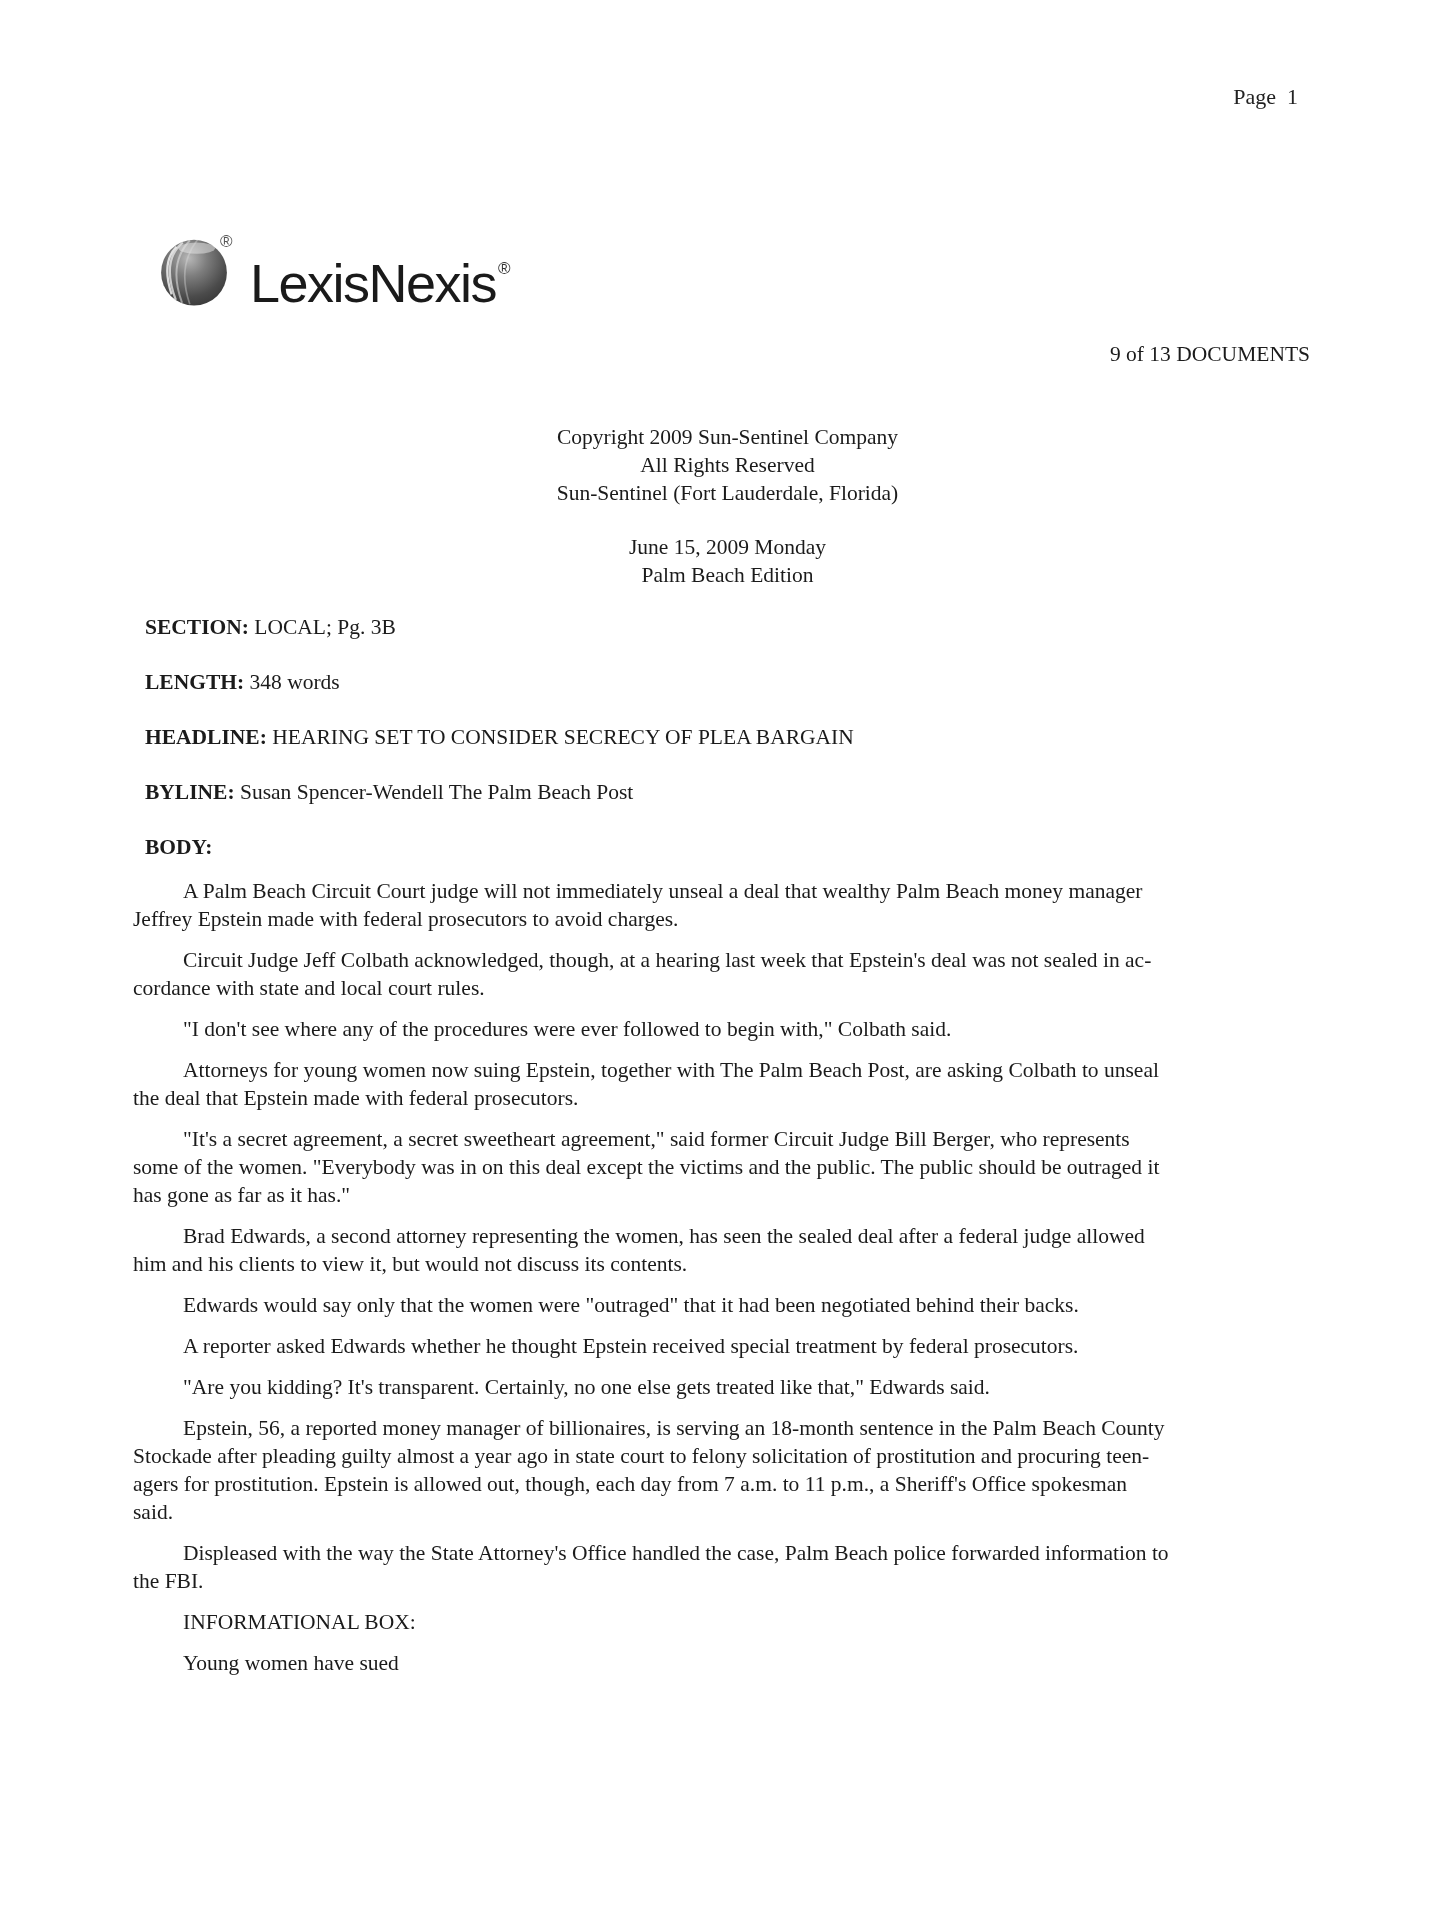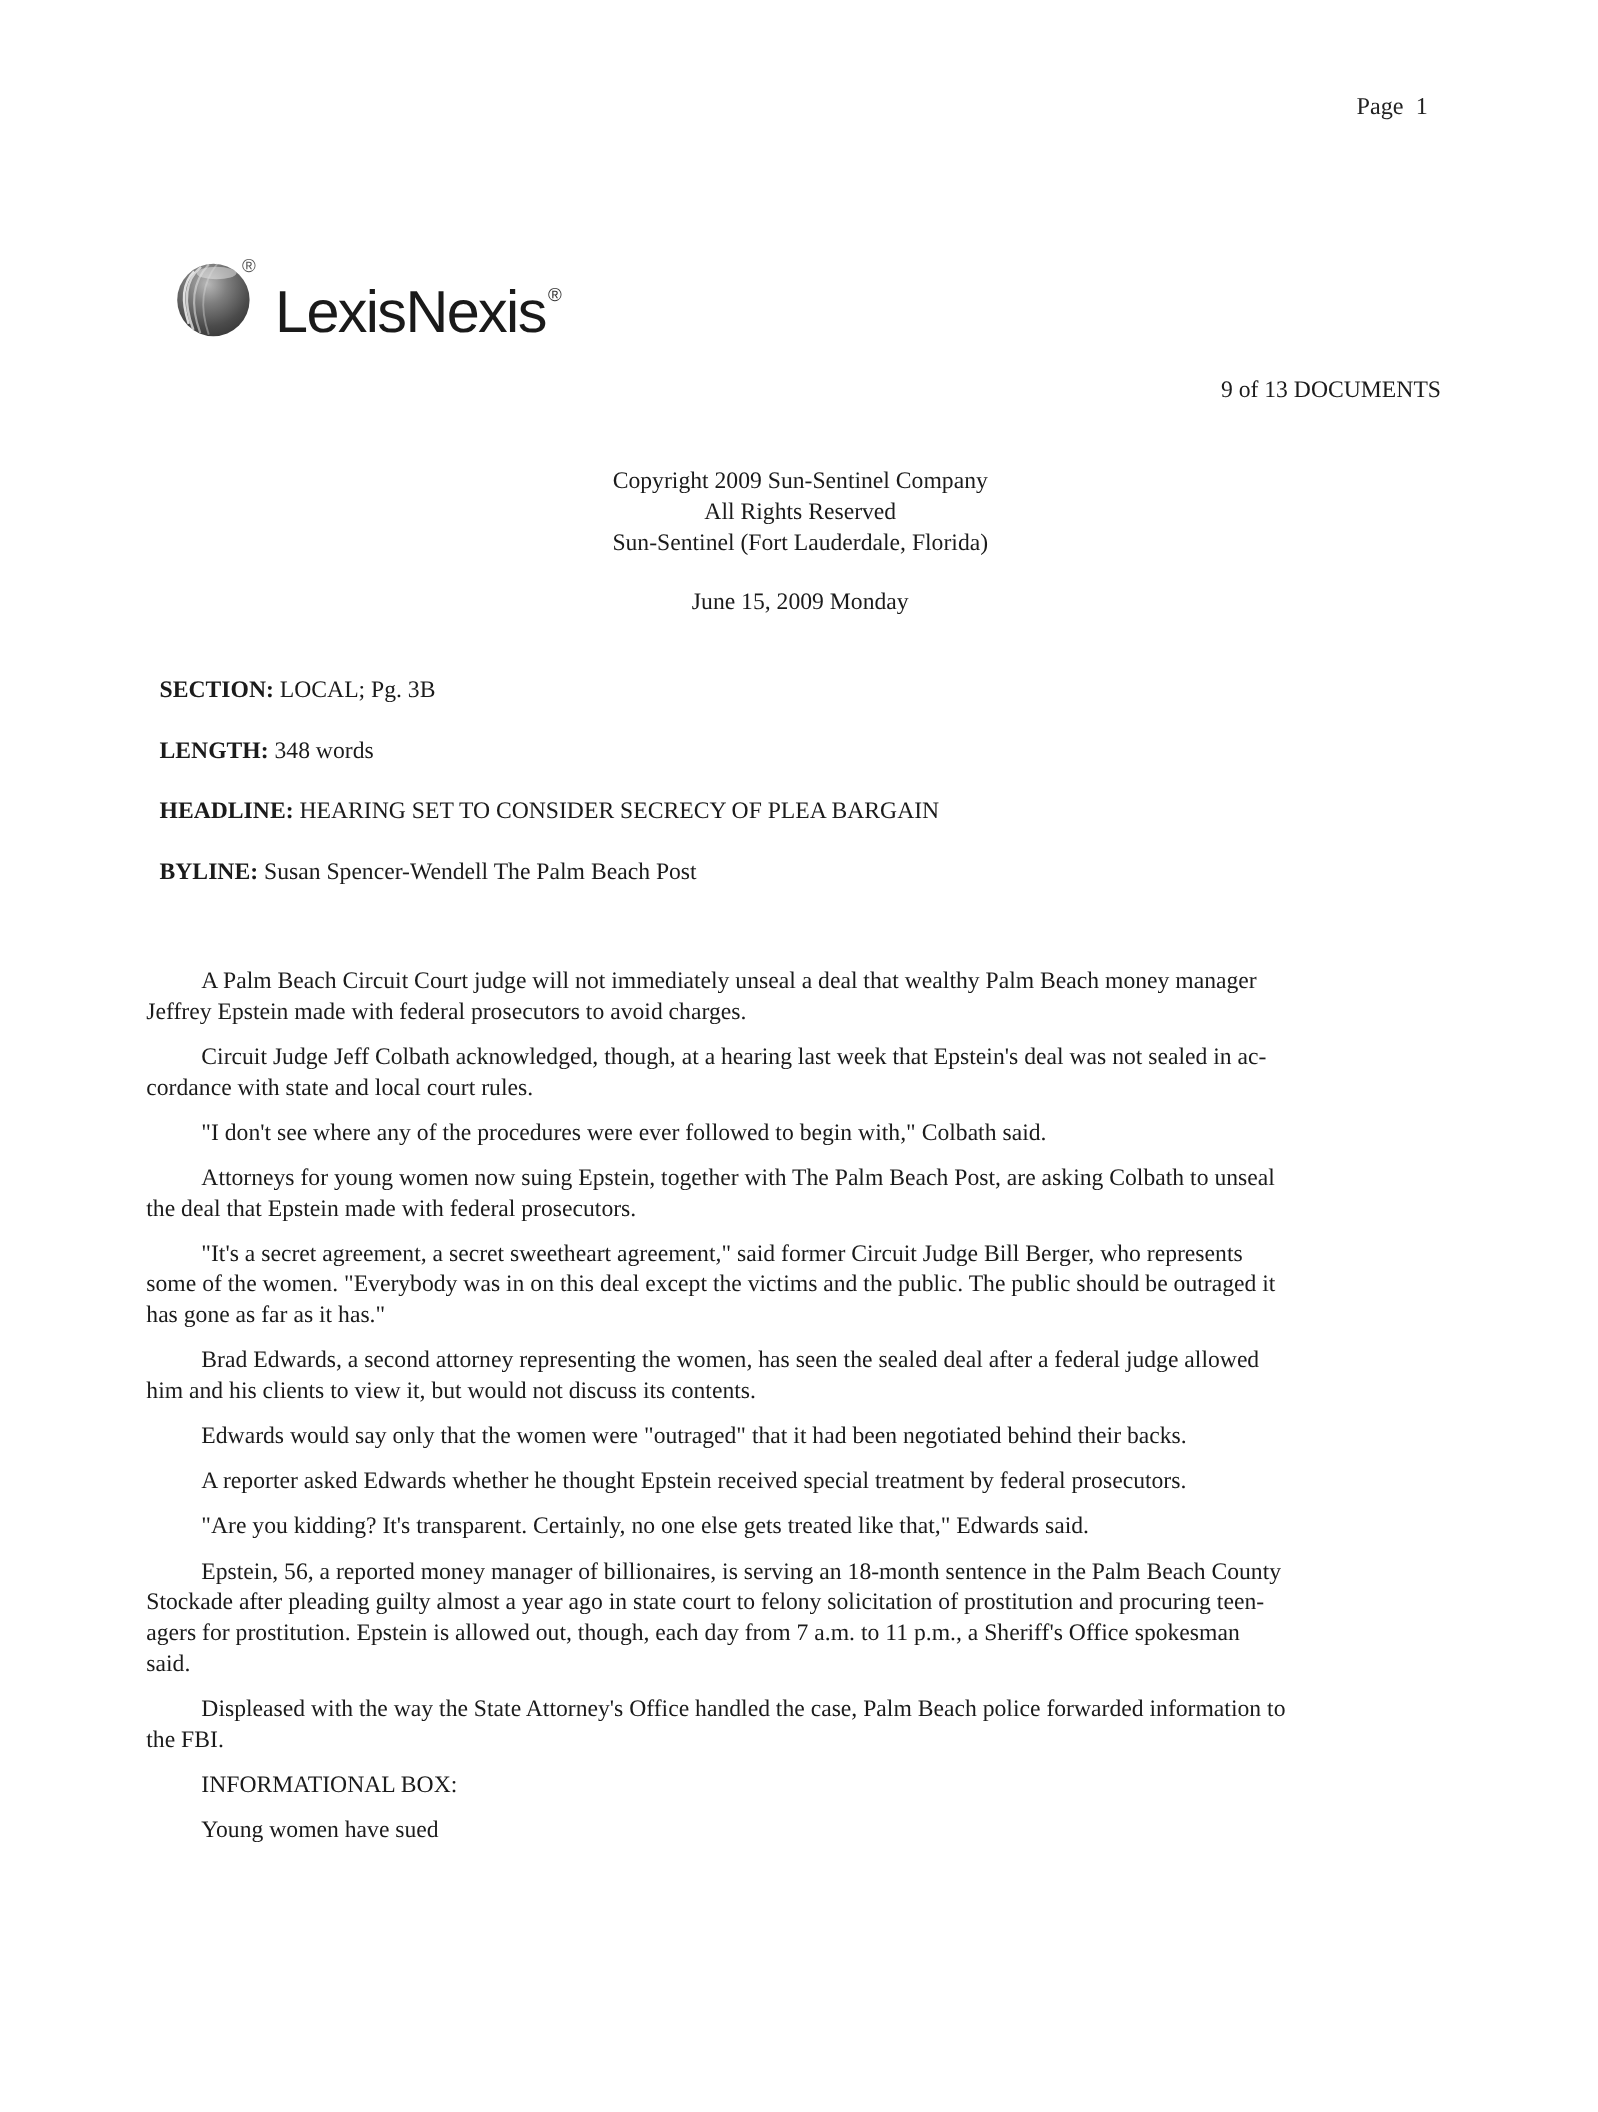--- a/index.html
+++ b/index.html
@@ -147,28 +147,30 @@
     <div class="logo-text"><span>LexisNexis</span><span class="reg-text">®</span></div>
   </div>
 
   <div class="center-head">
     <div class="doc-count">9 of 13 DOCUMENTS</div>
     <div>Copyright 2009 Sun-Sentinel Company</div>
     <div>All Rights Reserved</div>
     <div>Sun-Sentinel (Fort Lauderdale, Florida)</div>
     <div class="date-block">
       <div>June 15, 2009 Monday</div>
+      <div>Palm Beach Edition</div>
     </div>
   </div>
 
   <div class="meta-block">
     <div class="meta-row"><span class="meta-label">SECTION:</span> <span class="meta-value">LOCAL; Pg. 3B</span></div>
     <div class="meta-row"><span class="meta-label">LENGTH:</span> <span class="meta-value">348 words</span></div>
     <div class="meta-row"><span class="meta-label">HEADLINE:</span> <span class="meta-value">HEARING SET TO CONSIDER SECRECY OF PLEA BARGAIN</span></div>
     <div class="meta-row"><span class="meta-label">BYLINE:</span> <span class="meta-value">Susan Spencer-Wendell The Palm Beach Post</span></div>
+    <div class="meta-row"><span class="meta-label">BODY:</span></div>
   </div>
 
   <div class="article">
     <div class="para">A Palm Beach Circuit Court judge will not immediately unseal a deal that wealthy Palm Beach money manager
 Jeffrey Epstein made with federal prosecutors to avoid charges.</div>
     <div class="para">Circuit Judge Jeff Colbath acknowledged, though, at a hearing last week that Epstein's deal was not sealed in ac-
 cordance with state and local court rules.</div>
     <div class="para">"I don't see where any of the procedures were ever followed to begin with," Colbath said.</div>
     <div class="para">Attorneys for young women now suing Epstein, together with The Palm Beach Post, are asking Colbath to unseal
 the deal that Epstein made with federal prosecutors.</div>

